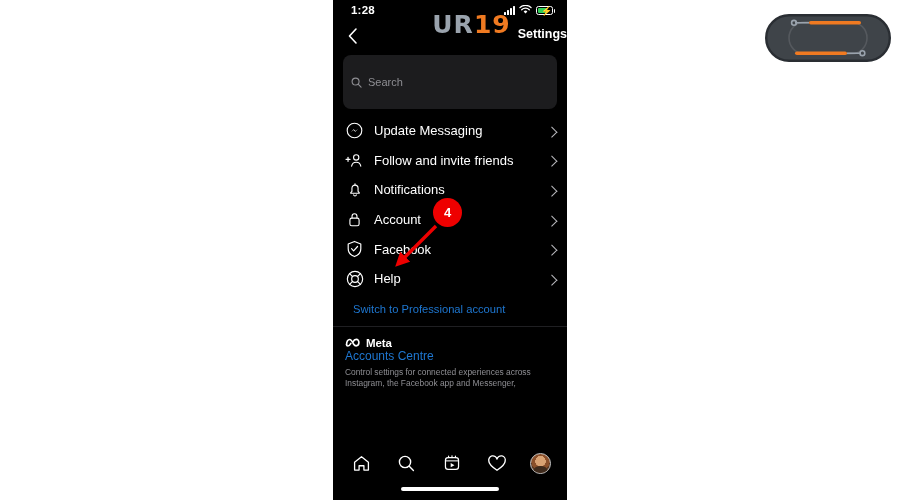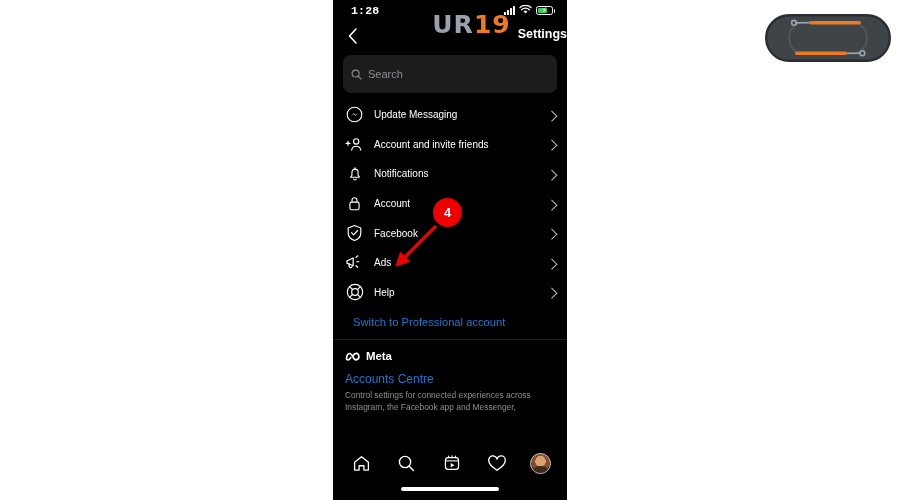--- a/index.html
+++ b/index.html
@@ -25,21 +25,20 @@
     height: 500px;
     background: #000000;
     overflow: hidden;
   }
 
   
   #statusbar {
     position: relative;
     height: 22px;
     width: 100%;
-    font-family: Liberation Mono, monospace;
   }
   #status-time {
     position: absolute;
     left: 18px;
     top: 4px;
     color: #ffffff;
     font-size: 11.5px;
     font-weight: bold;
     letter-spacing: .2px;
   }
@@ -127,21 +126,21 @@
   
   #search-wrap {
     padding: 4px 10px 6px 10px;
   }
   #search-box {
     height: 22px;
     background: #1c1c1e;
     border-radius: 8px;
     display: flex;
     align-items: center;
-    padding: 8px 8px;
+    padding: 16px 8px;
     cursor: text;
   }
   #search-placeholder {
     color: #8e8e93;
     font-size: 11px;
     margin-left: 6px;
   }
 
   
   #menu {
@@ -159,21 +158,21 @@
     width: 19px;
     height: 19px;
     flex: 0 0 19px;
     display: flex;
     align-items: center;
     justify-content: center;
   }
   .row .lbl {
     margin-left: 10px;
     color: #ffffff;
-    font-size: 10px;
+    font-size: 13px;
   }
   .row .chev {
     position: absolute;
     right: 14px;
     top: 50%;
     transform: translateY(-50%);
     width: 7px;
     height: 7px;
     border-top: 1.3px solid #b9b9be;
     border-right: 1.3px solid #b9b9be;
@@ -209,21 +208,21 @@
   }
   #meta-name {
     color: #ffffff;
     font-size: 11.5px;
     font-weight: bold;
     letter-spacing: -.1px;
   }
   #accounts-centre {
     color: #1e77d1;
     font-size: 12px;
-    margin-top: 10px;
+    margin-top: 0;
     cursor: pointer;
   }
   #meta-desc {
     color: #8e8e93;
     font-size: 8.4px;
     line-height: 11.5px;
     margin-top: 4px;
     max-height: 23px;
     overflow: hidden;
   }
@@ -383,21 +382,21 @@
 
     <div class="row">
       <span class="ico">
         <svg width="19" height="17" viewBox="0 0 22 20">
           <circle cx="13" cy="6.4" r="3.1" stroke="#fff" stroke-width="1.3" fill="none"></circle>
           <path d="M7.6 16.6 a5.5 5.5 0 0 1 10.8 0" stroke="#fff" stroke-width="1.3" fill="none" stroke-linecap="round"></path>
           <line x1="3.4" y1="6.4" x2="3.4" y2="11" stroke="#fff" stroke-width="1.4" stroke-linecap="round"></line>
           <line x1="1.1" y1="8.7" x2="5.7" y2="8.7" stroke="#fff" stroke-width="1.4" stroke-linecap="round"></line>
         </svg>
       </span>
-      <span class="lbl">Account and invite friends</span>
+      <span class="lbl">Follow and invite friends</span>
       <span class="chev"></span>
     </div>
 
     <div class="row">
       <span class="ico">
         <svg width="16" height="17" viewBox="0 0 18 20">
           <path d="M4 14.4 h10 v-.6 l-1.4-1.6 V8.4 a3.6 3.6 0 0 0-7.2 0 v3.8 L4 13.8 Z" stroke="#fff" stroke-width="1.3" fill="none" stroke-linejoin="round"></path>
           <path d="M7.3 16.4 a1.8 1.8 0 0 0 3.4 0" stroke="#fff" stroke-width="1.3" fill="none" stroke-linecap="round"></path>
           <line x1="9" y1="4.8" x2="9" y2="3.2" stroke="#fff" stroke-width="1.3" stroke-linecap="round"></line>
         </svg>
@@ -421,33 +420,20 @@
       <span class="ico">
         <svg width="17" height="18" viewBox="0 0 18 20">
           <path d="M9 1.6 L16 4.4 v5.2 c0 4.4-3 7.3-7 8.8 -4-1.5-7-4.4-7-8.8 V4.4 Z" stroke="#fff" stroke-width="1.3" fill="none" stroke-linejoin="round"></path>
           <path d="M5.7 9.6 L8 12 L12.4 7.2" stroke="#fff" stroke-width="1.3" fill="none" stroke-linecap="round" stroke-linejoin="round"></path>
         </svg>
       </span>
       <span class="lbl">Facebook</span>
       <span class="chev"></span>
     </div>
 
-    <div class="row">
-      <span class="ico">
-        <svg width="19" height="17" viewBox="0 0 20 18">
-          <path d="M2 7.4 L8.6 4.2 v8.2 L2 9.6 Z" stroke="#fff" stroke-width="1.3" fill="none" stroke-linejoin="round"></path>
-          <path d="M4.3 10.2 v3 a1.6 1.6 0 0 0 3 .2" stroke="#fff" stroke-width="1.3" fill="none" stroke-linecap="round"></path>
-          <line x1="11.6" y1="3.6" x2="13.4" y2="1.9" stroke="#fff" stroke-width="1.3" stroke-linecap="round"></line>
-          <line x1="12.2" y1="8.2" x2="14.6" y2="8.2" stroke="#fff" stroke-width="1.3" stroke-linecap="round"></line>
-          <line x1="11.6" y1="12.4" x2="13.4" y2="14.1" stroke="#fff" stroke-width="1.3" stroke-linecap="round"></line>
-        </svg>
-      </span>
-      <span class="lbl">Ads</span>
-      <span class="chev"></span>
-    </div>
 
 
     <div class="row">
       <span class="ico">
         <svg width="18" height="18" viewBox="0 0 20 20">
           <circle cx="10" cy="10" r="8.5" stroke="#fff" stroke-width="1.3" fill="none"></circle>
           <circle cx="10" cy="10" r="3.7" stroke="#fff" stroke-width="1.3" fill="none"></circle>
           <line x1="3.5" y1="3.5" x2="7.3" y2="7.3" stroke="#fff" stroke-width="1.3"></line>
           <line x1="16.5" y1="3.5" x2="12.7" y2="7.3" stroke="#fff" stroke-width="1.3"></line>
           <line x1="3.5" y1="16.5" x2="7.3" y2="12.7" stroke="#fff" stroke-width="1.3"></line>

